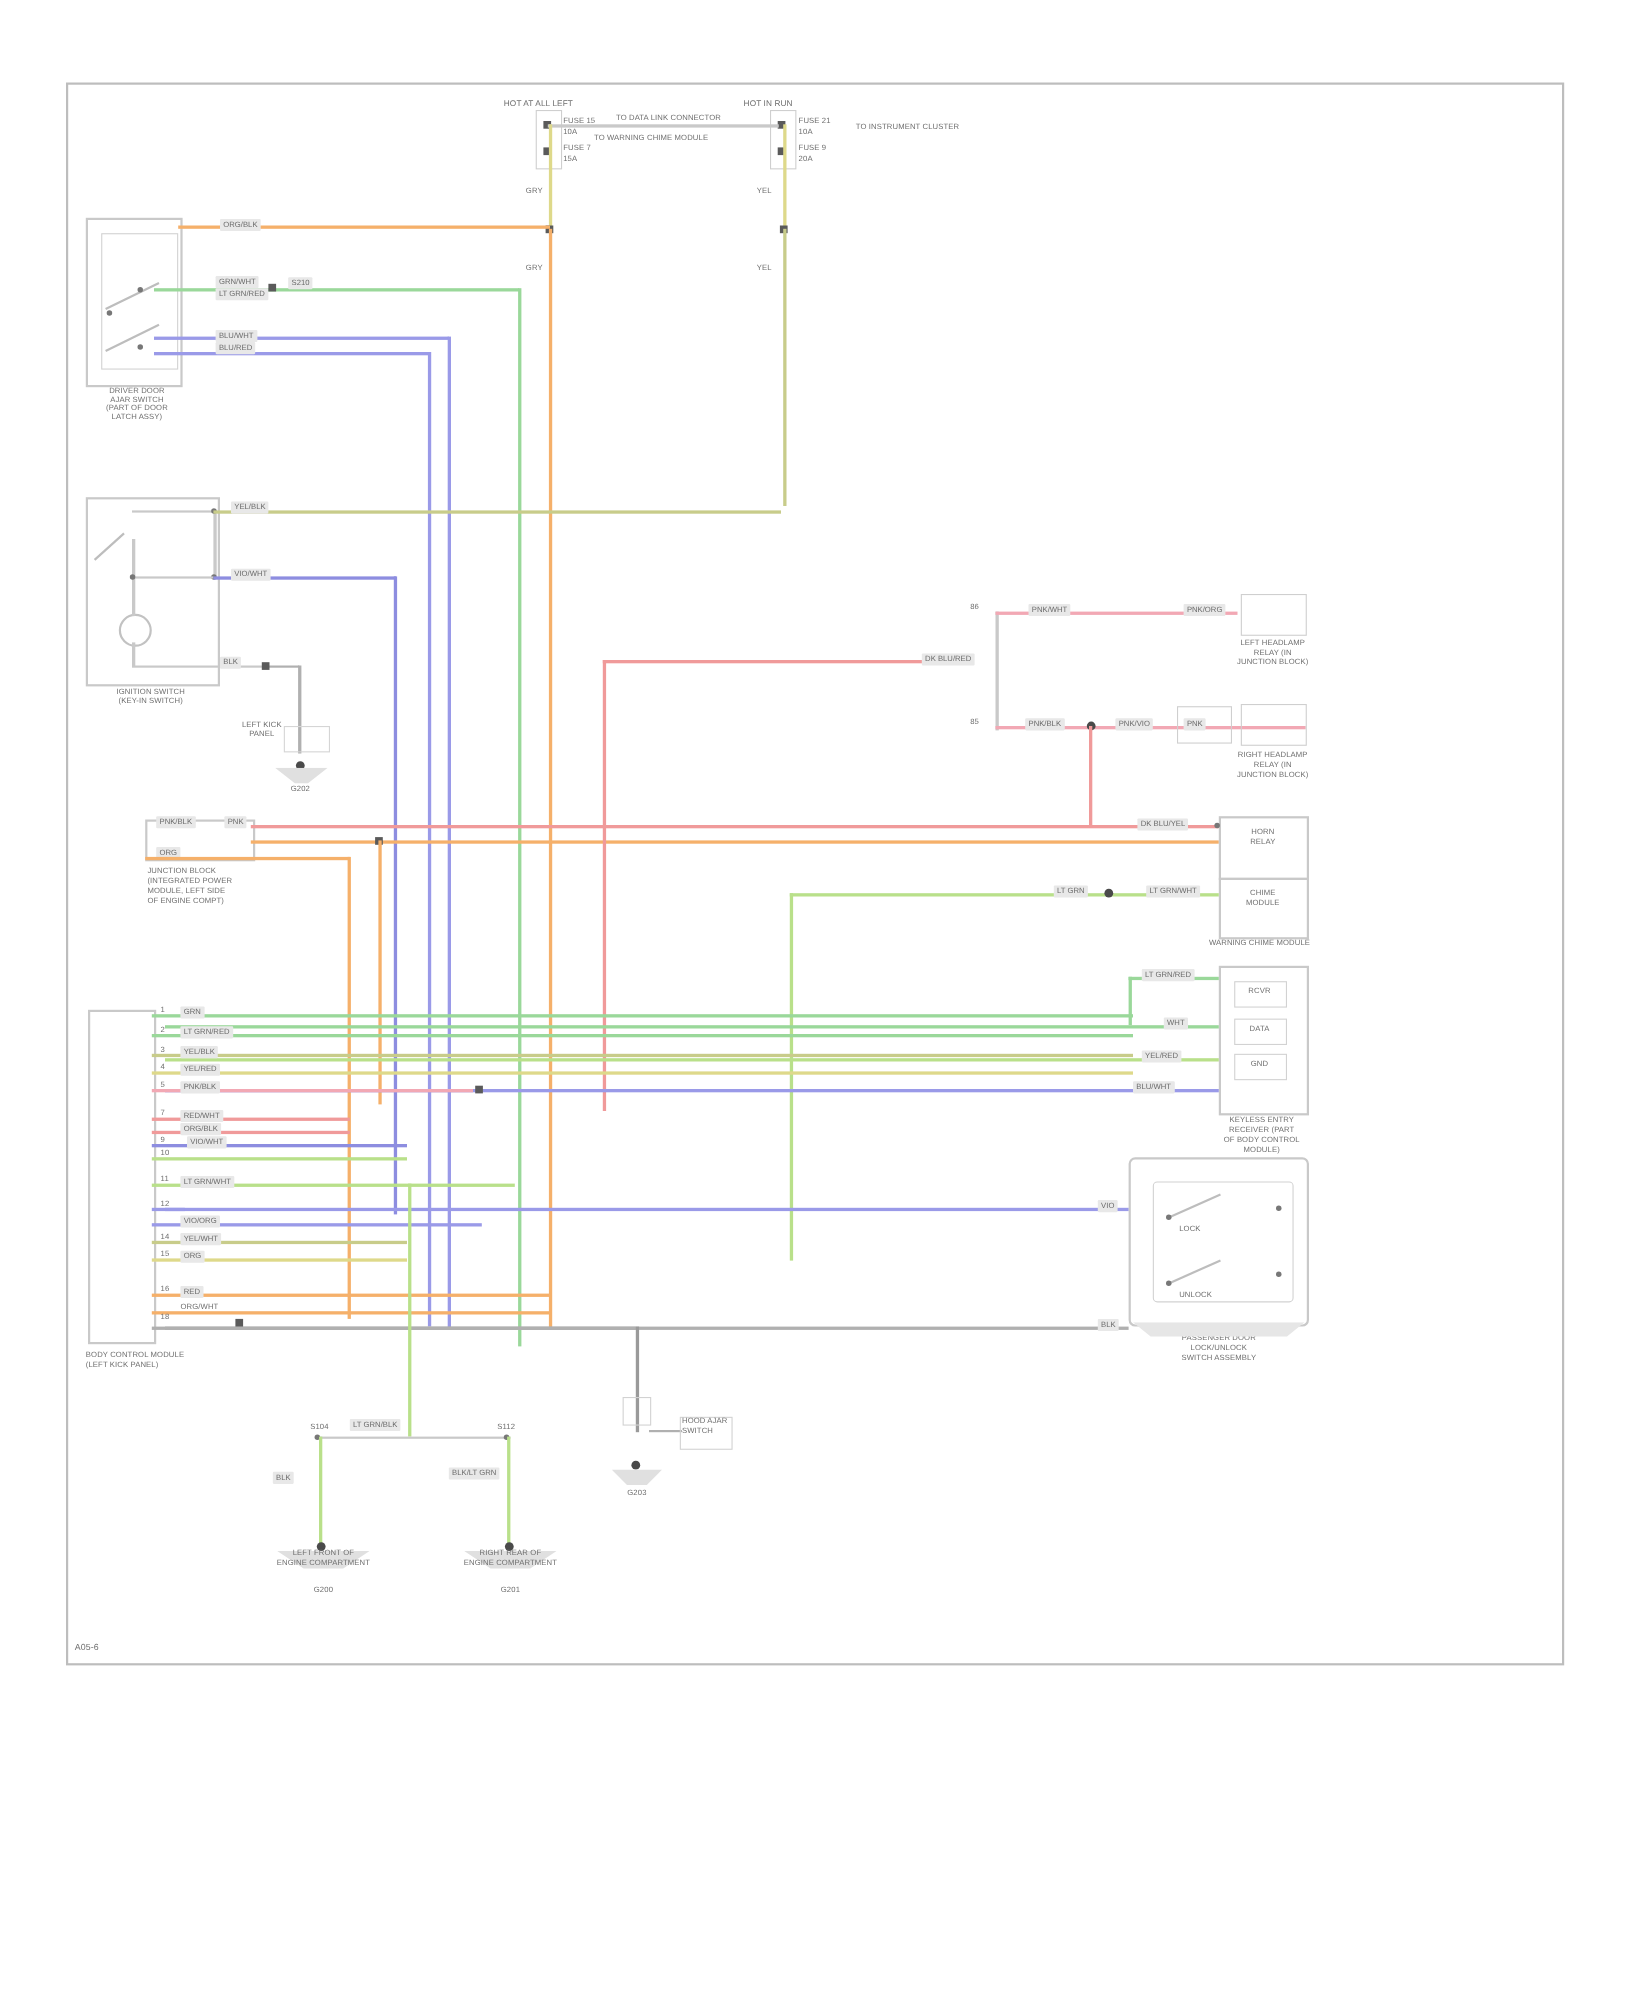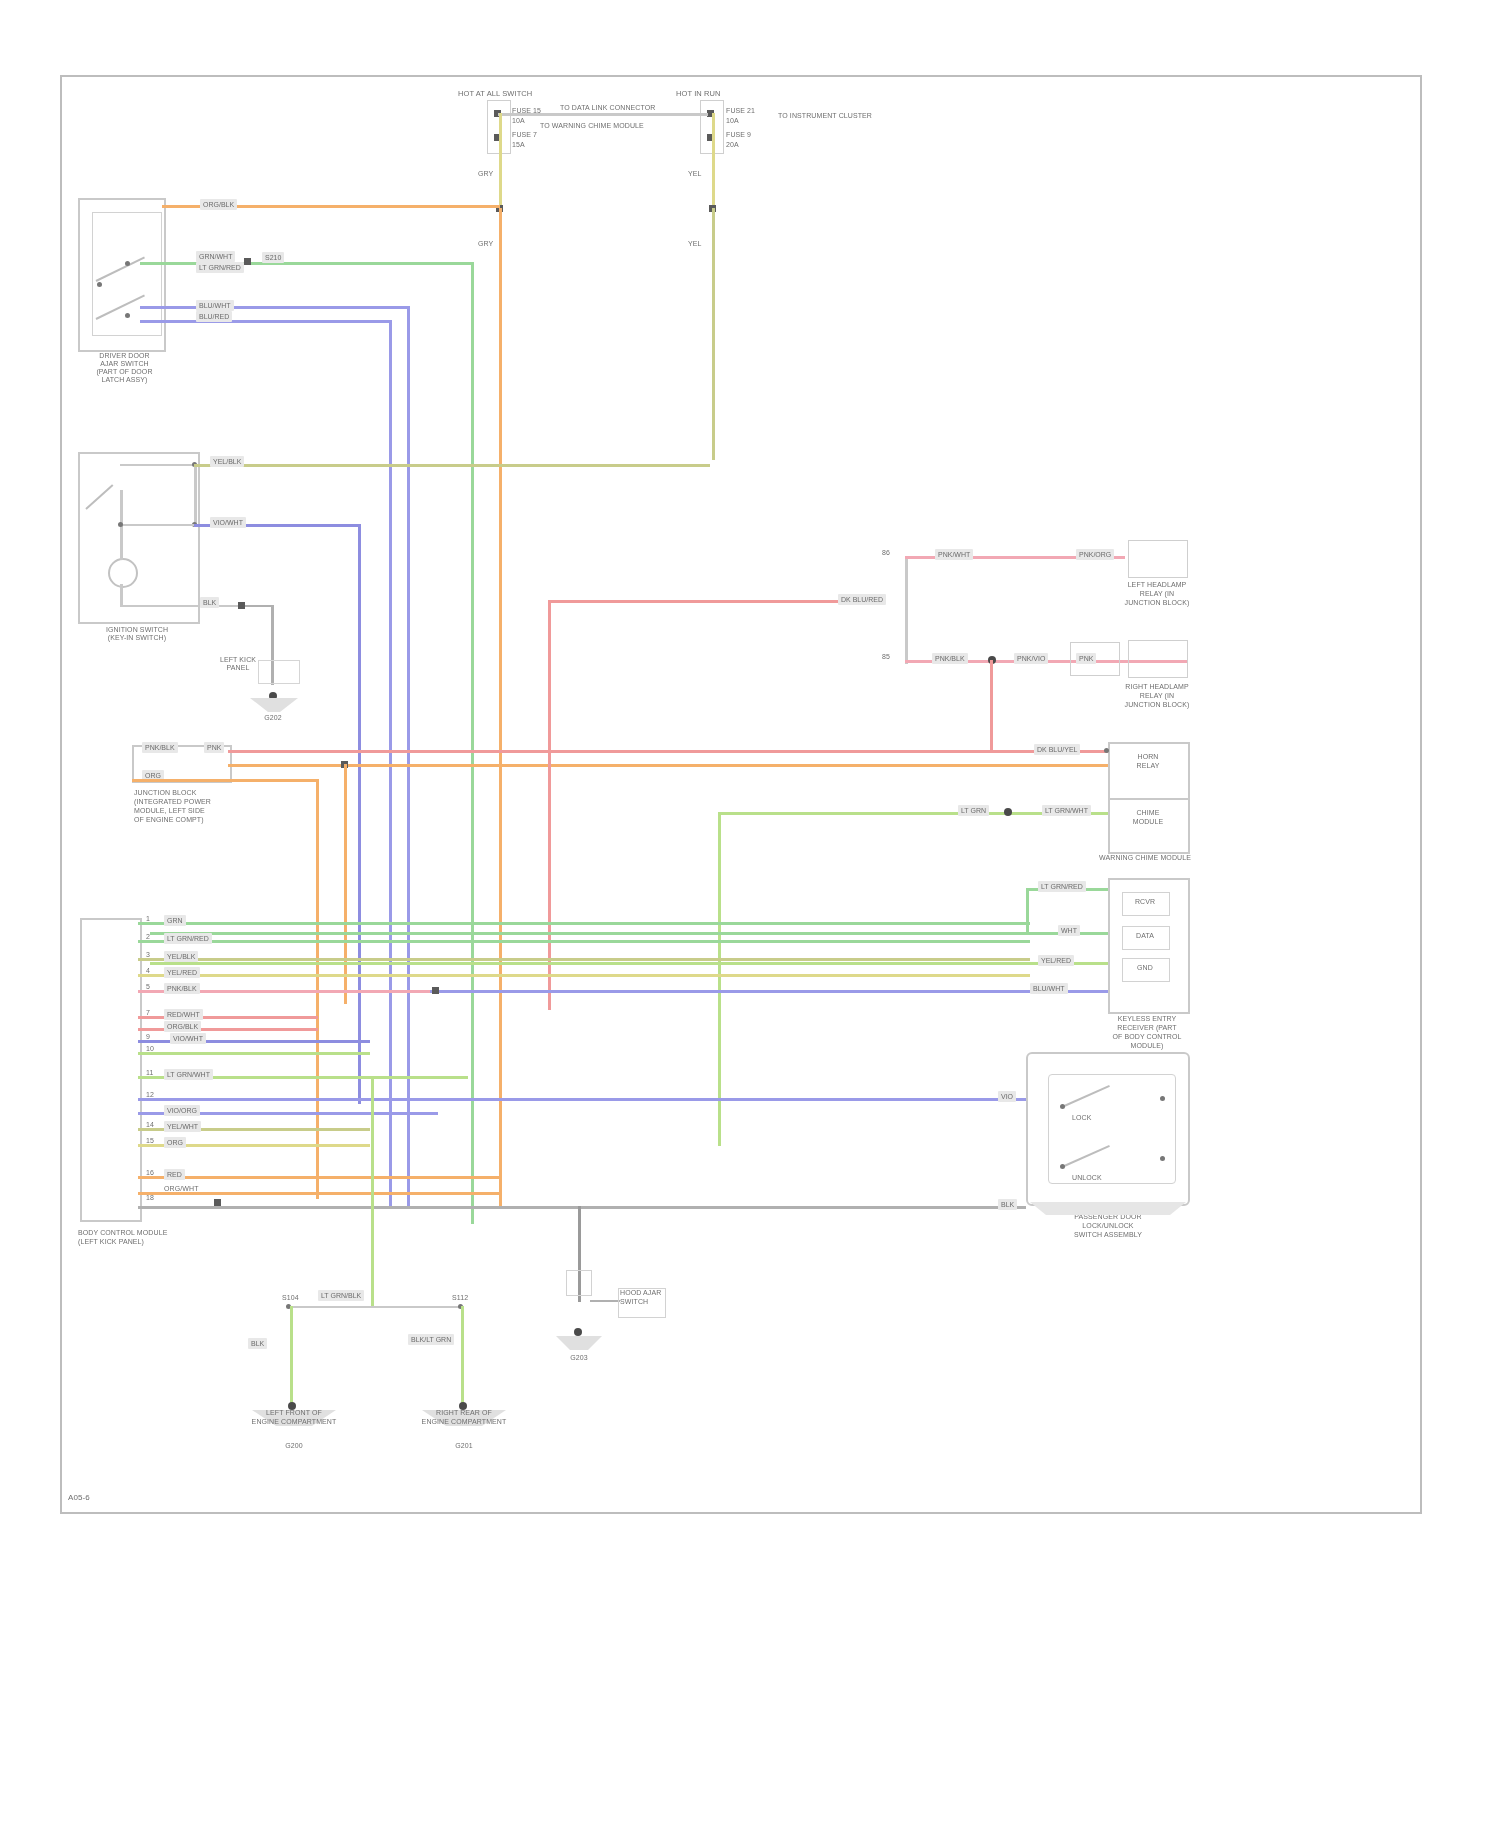--- a/index.html
+++ b/index.html
@@ -22,21 +22,21 @@
   .circ{position:absolute;border:2px solid #c2c2c2;border-radius:50%;}
   .tag{position:absolute;background:#e8e8e8;color:#6b6b6b;font-size:7px;line-height:9px;padding:1px 3px;white-space:nowrap;border-radius:1px;filter:blur(.3px);}
   .trap{position:absolute;}
 </style>
 </head>
 <body>
 
 <div id="page">
   <div id="frame"></div>
 
-  <div class="lbl blur" style="left:458px;top:90px;font-size:7.5px;">HOT AT ALL SWITCH</div>
+  <div class="lbl blur" style="left:458px;top:90px;font-size:7.5px;">HOT AT ALL LEFT</div>
   <div class="box thin" style="left:487px;top:100px;width:22px;height:52px;border-color:#cfcfcf;"></div>
   <div class="sq" style="left:494px;top:110px;"></div>
   <div class="sq" style="left:494px;top:134px;"></div>
   <div class="lbl blur" style="left:512px;top:107px;">FUSE 15</div>
   <div class="lbl blur" style="left:512px;top:117px;">10A</div>
   <div class="lbl blur" style="left:512px;top:131px;">FUSE 7</div>
   <div class="lbl blur" style="left:512px;top:141px;">15A</div>
   <div class="lbl blur" style="left:560px;top:104px;">TO DATA LINK CONNECTOR</div>
   <div class="lbl blur" style="left:478px;top:170px;">GRY</div>
   <div class="lbl blur" style="left:478px;top:240px;">GRY</div>

